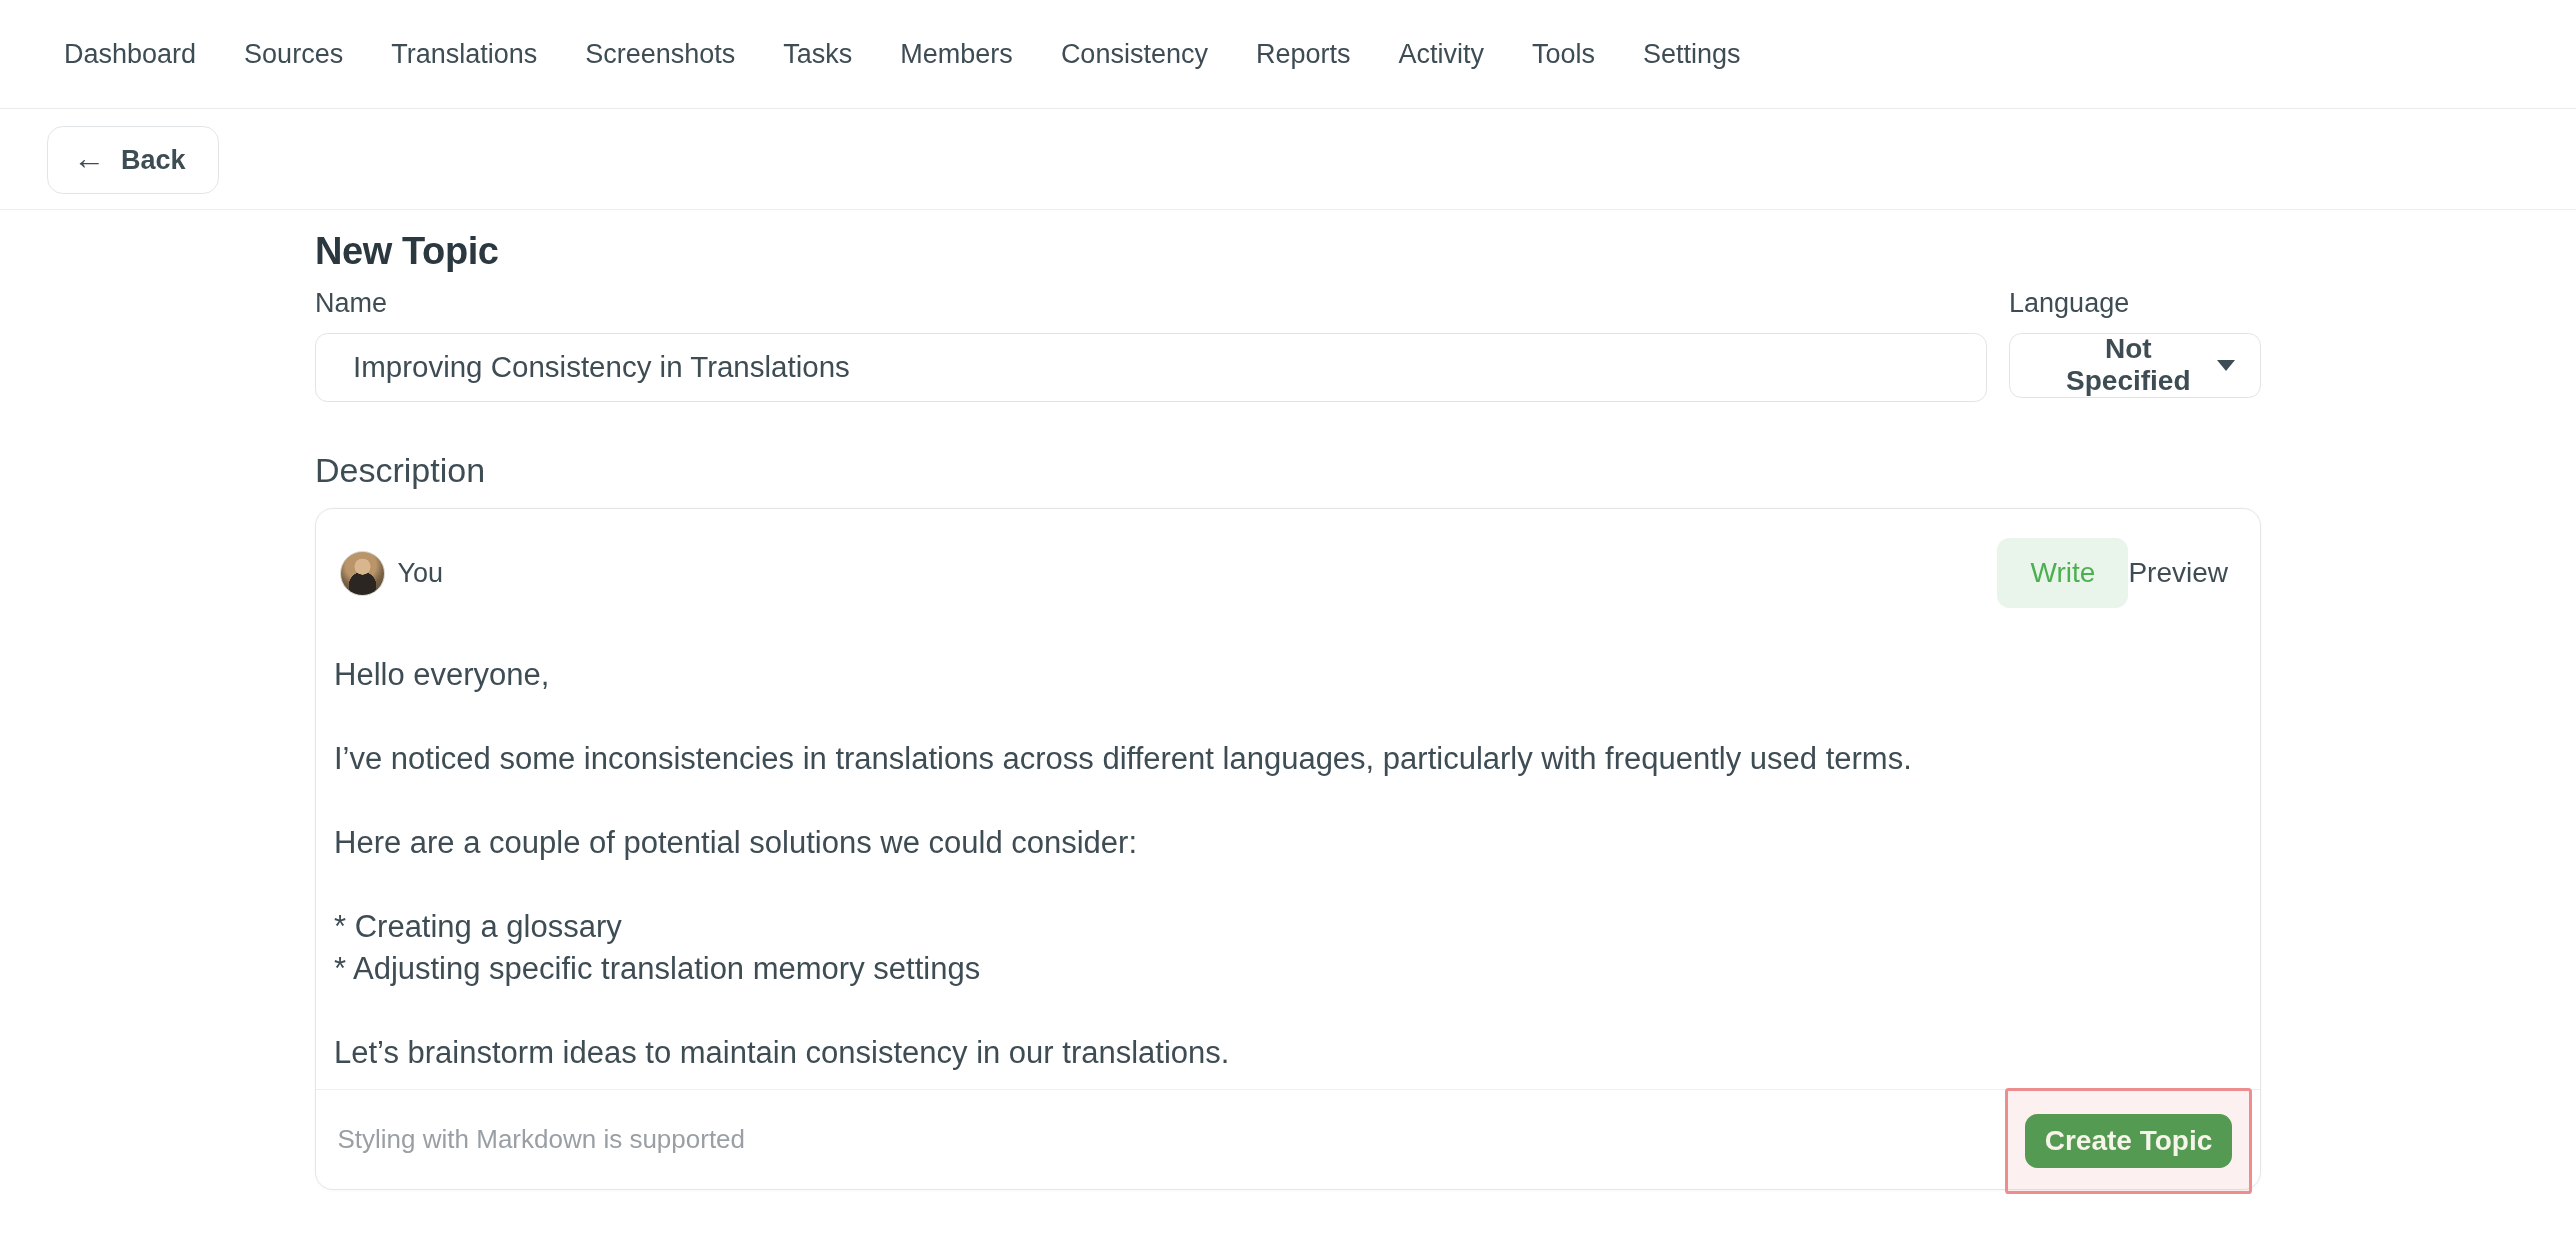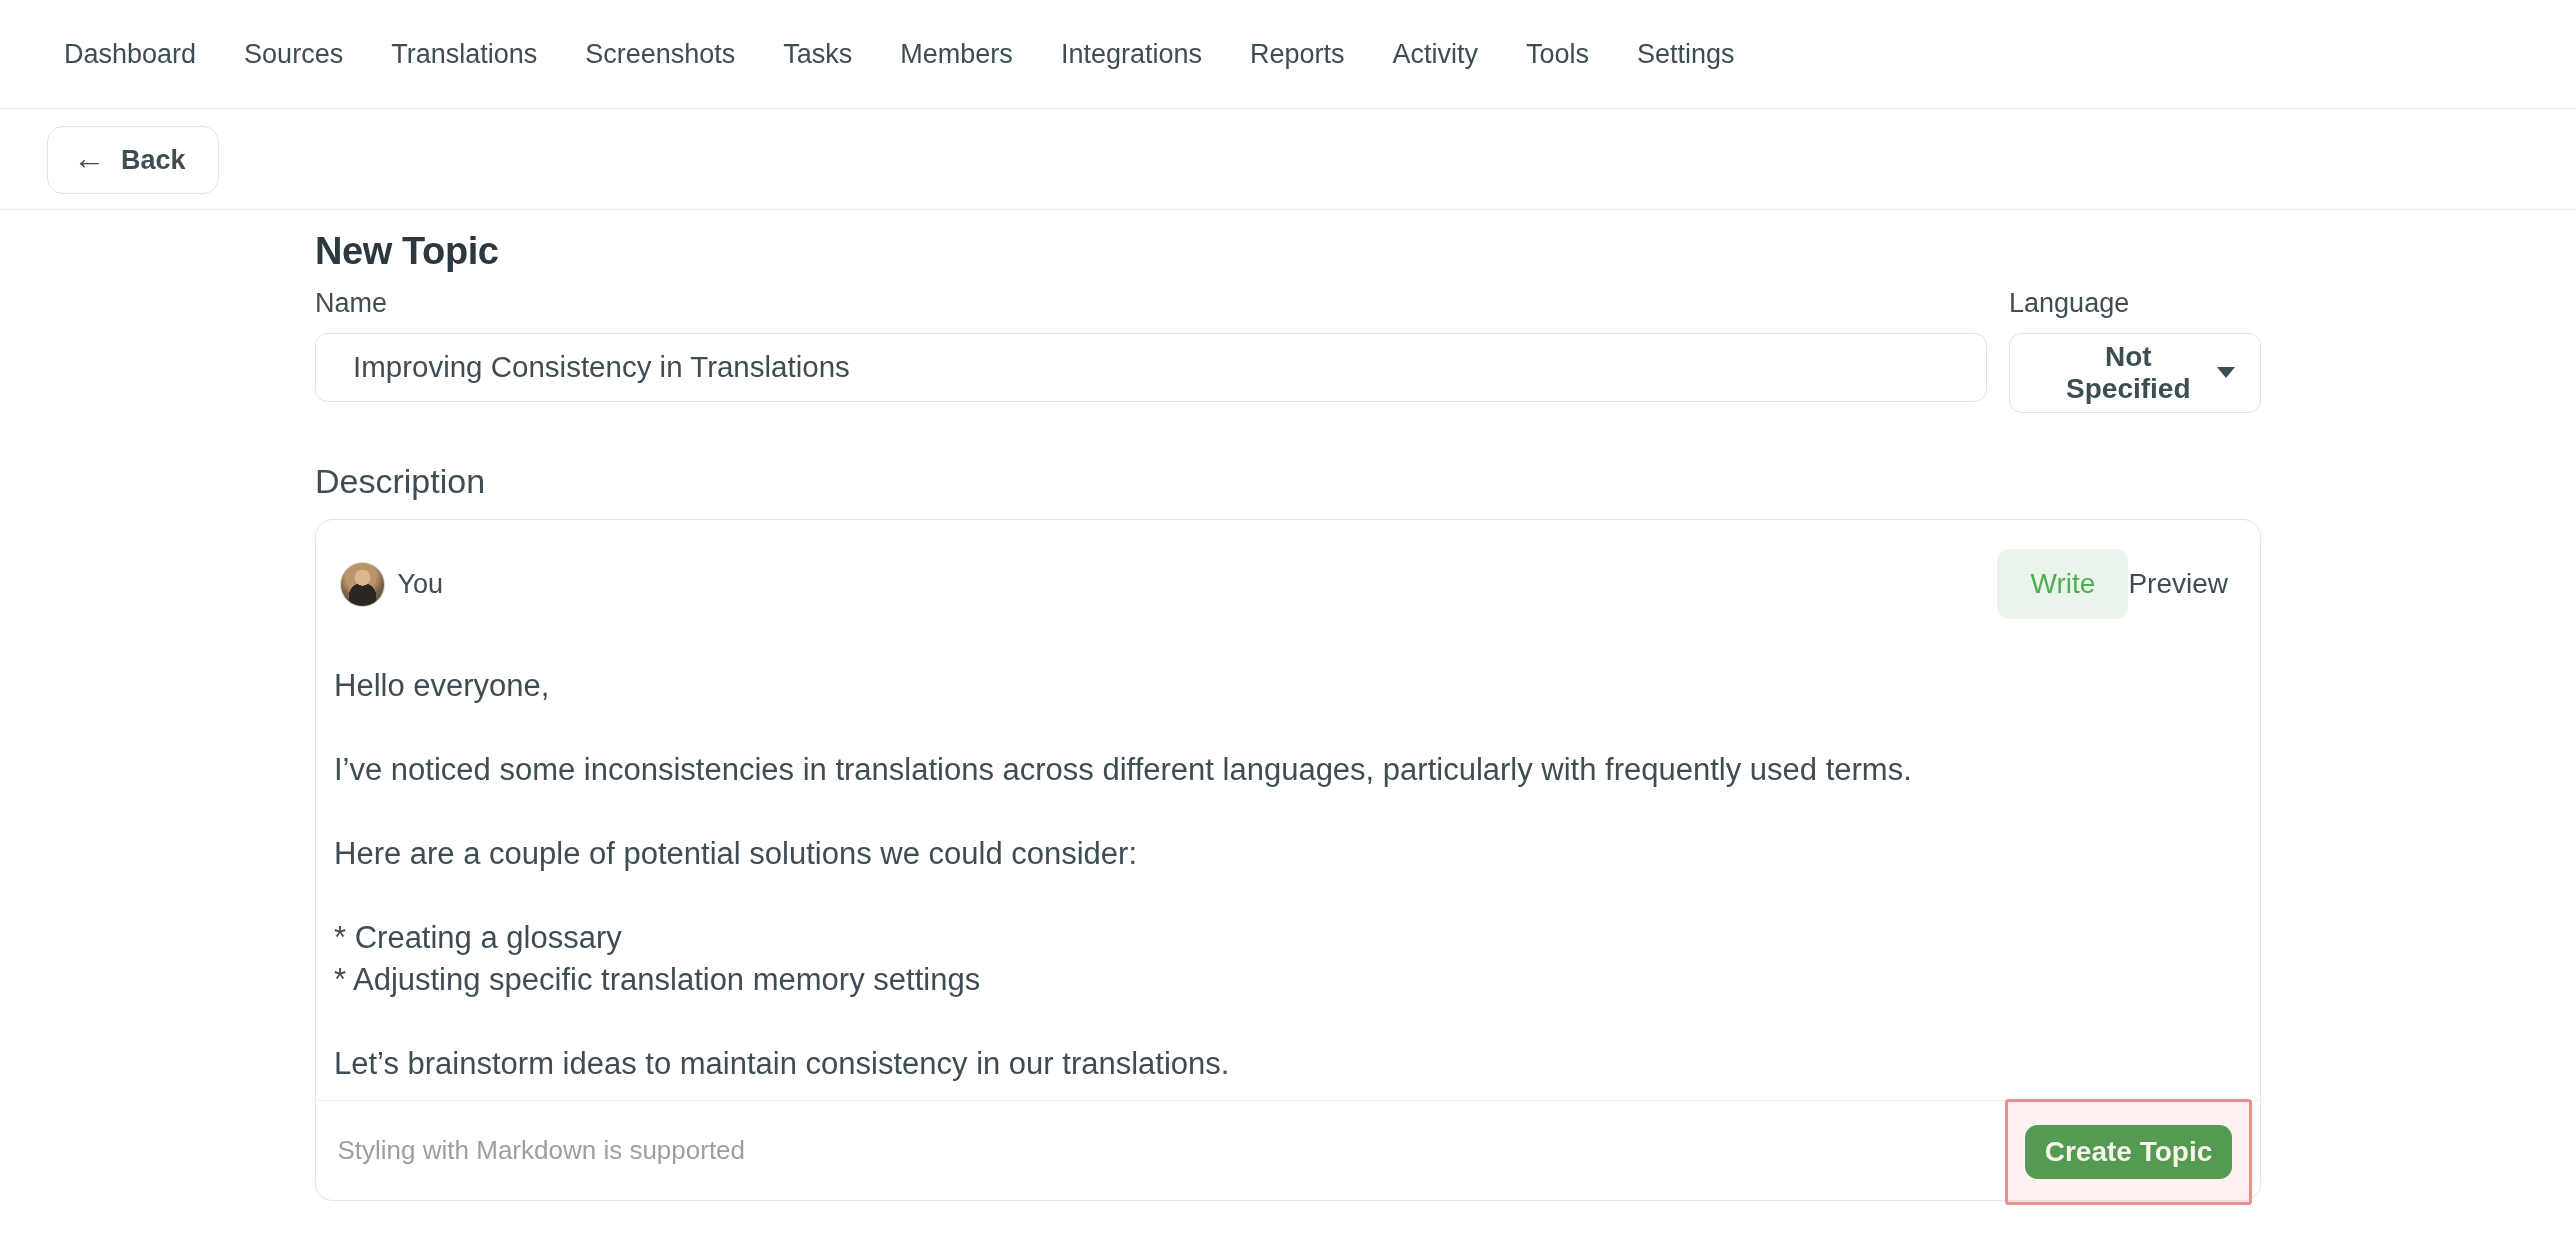--- a/index.html
+++ b/index.html
@@ -28,21 +28,21 @@
     letter-spacing: -0.4px; }
 
   .form-row { display: flex; gap: 22.4px; margin-top: 15px; }
   .field-name { width: 1672px; }
   .field-lang { width: 252px; }
   .field label { display: block; font-size: 27px; color: #3e4c54; margin-bottom: 14.3px; }
 
   .text-input { width: 100%; height: 69px; border: 1.8px solid #e1e4e6; border-radius: 12.5px;
     padding: 0 37px; font-family: inherit; font-size: 29.5px; color: #3e4c54; outline: none; background: #fff; }
 
-  .select { width: 100%; height: 80px; border: 1.8px solid #e1e4e6; border-radius: 12.5px;
+  .select { width: 100%; height: 65px; border: 1.8px solid #e1e4e6; border-radius: 12.5px;
     background: #fff; display: flex; align-items: center; justify-content: space-between;
     padding: 0 25px 0 29.5px; font-family: inherit; font-size: 28px; font-weight: 600;
     color: #3e4c54; cursor: pointer; }
   .caret { width: 0; height: 0; border-left: 9.8px solid transparent;
     border-right: 9.8px solid transparent; border-top: 11.6px solid #3e4c54; }
 
   .desc-label { display: block; margin-top: 49px; font-size: 34px; color: #3e4c54; }
 
   
   .card { margin-top: 18px; height: 682px; border: 1.8px solid #e3e6e8; border-radius: 18px;
@@ -83,21 +83,21 @@
 
 <div class="app">
 
   <nav class="topnav">
     <a class="nav-item">Dashboard</a>
     <a class="nav-item">Sources</a>
     <a class="nav-item">Translations</a>
     <a class="nav-item">Screenshots</a>
     <a class="nav-item">Tasks</a>
     <a class="nav-item">Members</a>
-    <a class="nav-item">Integrations</a>
+    <a class="nav-item">Consistency</a>
     <a class="nav-item">Reports</a>
     <a class="nav-item">Activity</a>
     <a class="nav-item">Tools</a>
     <a class="nav-item">Settings</a>
   </nav>
 
   <div class="toolbar">
     <button class="back-btn">
       <span class="back-arrow">←</span>
       <span>Back</span>

